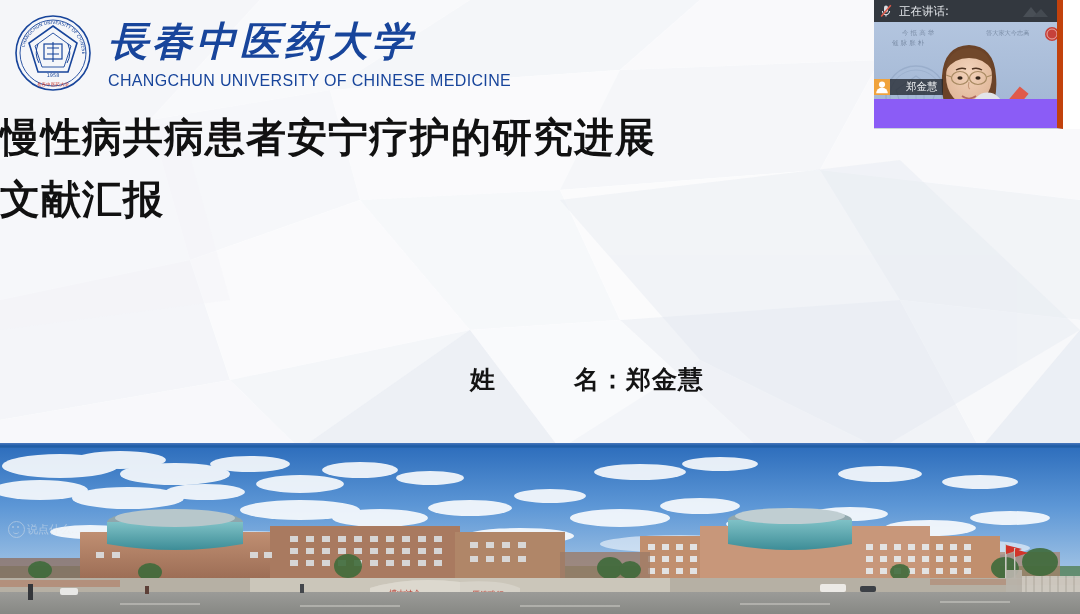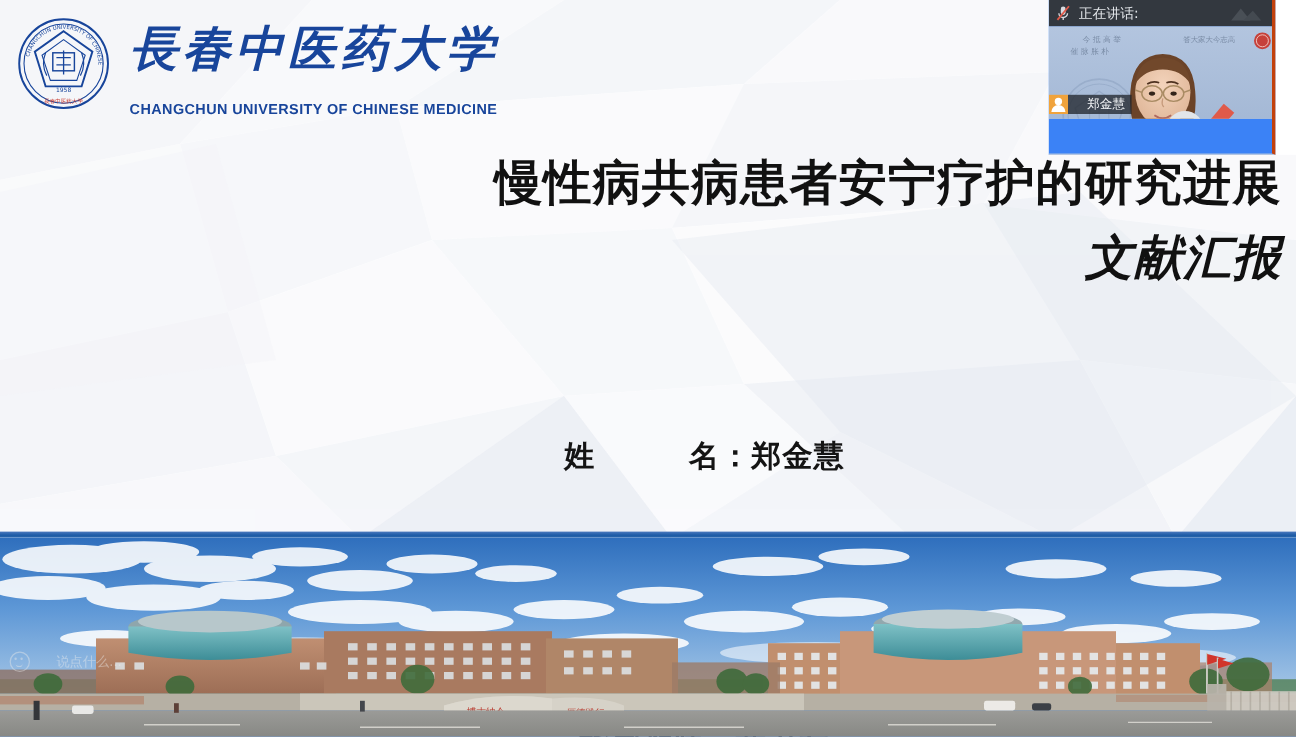--- a/index.html
+++ b/index.html
@@ -57,45 +57,45 @@
     font-weight: 700;
     font-size: 40px;
     letter-spacing: 4px;
     color: #18459b;
     line-height: 50px;
     white-space: nowrap;
     font-style: italic;
   }
   .en-word {
     font-family: "Liberation Sans", sans-serif;
-    font-weight: 700;
-    font-size: 12px;
+    font-weight: 400;
+    font-size: 16px;
     letter-spacing: 0.35px;
     color: #18459b;
     white-space: nowrap;
-    margin-top: 18px;
+    margin-top: 6px;
   }
 
   
   #title-area {
     position: absolute;
     left: 0;
-    top: 122px;
+    top: 106px;
     width: 1068px;
-    text-align: right;
+    text-align: left;
   }
   .slide-title {
     font-family: "DejaVu Sans", "Liberation Sans", sans-serif;
     font-weight: 700;
     font-size: 40px;
     line-height: 62px;
     color: #111111;
     letter-spacing: 1px;
   }
-  .slide-title.line2 { padding-right: 0; font-style: italic; }
+  .slide-title.line2 { padding-right: 0; }
 
   
   #info-block {
     position: absolute;
     left: 0;
     top: 320px;
     width: 1080px;
     text-align: center;
   }
   .info-row {
@@ -130,24 +130,24 @@
     height: 166px;
     overflow: hidden;
     background: #5b8fd1;
   }
   #photo-band svg { display: block; width: 1080px; height: 166px; }
 
   
   #watermark {
     position: absolute;
     left: 8px;
-    top: 543px;
+    top: 521px;
     display: flex;
     align-items: center;
-    gap: 22px;
+    gap: 2px;
     opacity: 0.44;
   }
   #watermark .wm-icon {
     width: 15px; height: 15px;
     border: 1.3px solid #e9e9e9;
     border-radius: 50%;
     position: relative;
   }
   #watermark .wm-icon::before {
     content: "";
@@ -173,22 +173,22 @@
     white-space: nowrap;
   }
 
   
   #video-panel {
     position: absolute;
     left: 874px;
     top: 0px;
     width: 189px;
     height: 129px;
-    background: #3b82f6;
-    border-right: 3px solid #c2410c;
+    background: #8b5cf6;
+    border-right: 6px solid #c2410c;
     border-bottom: 1px solid #c9d2dc;
     box-sizing: border-box;
     overflow: hidden;
   }
   #video-header {
     position: relative;
     height: 22px;
     background: #33383f;
     display: flex;
     align-items: center;

